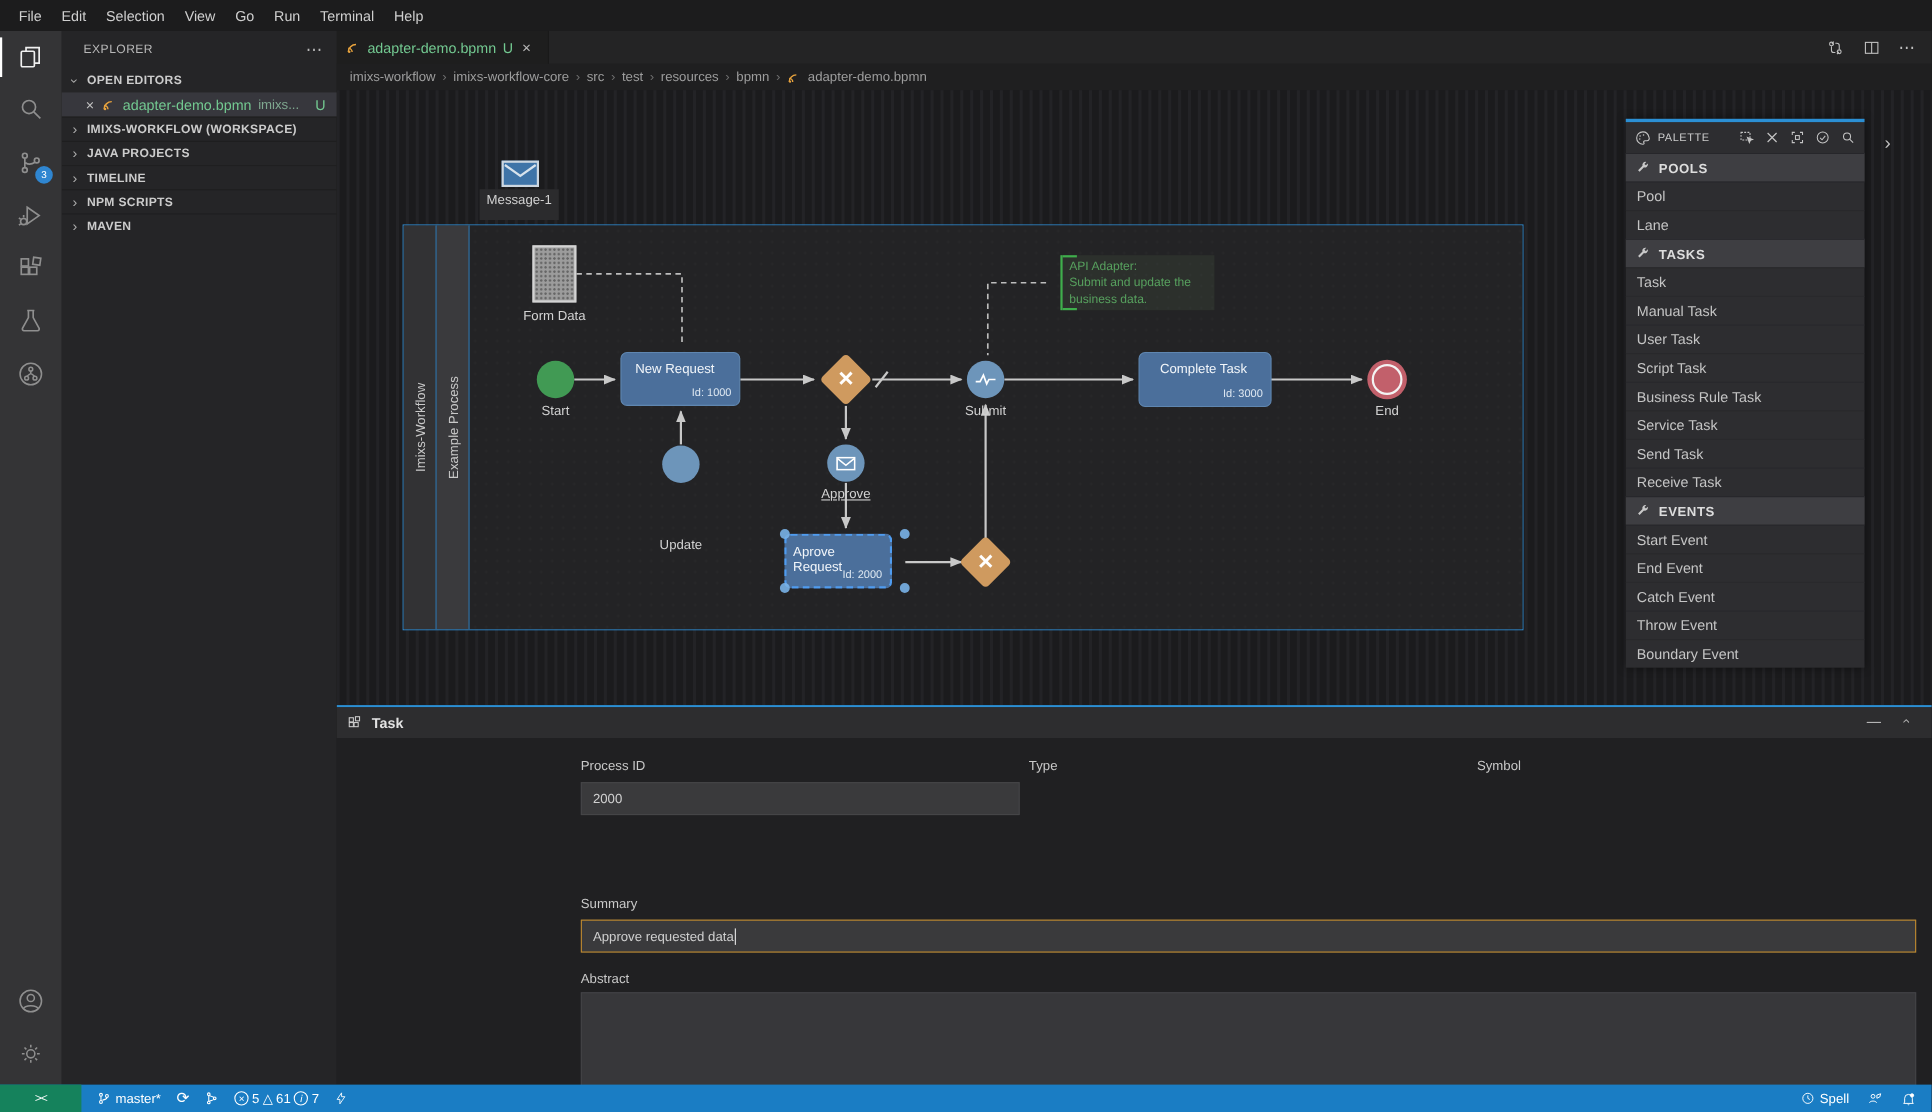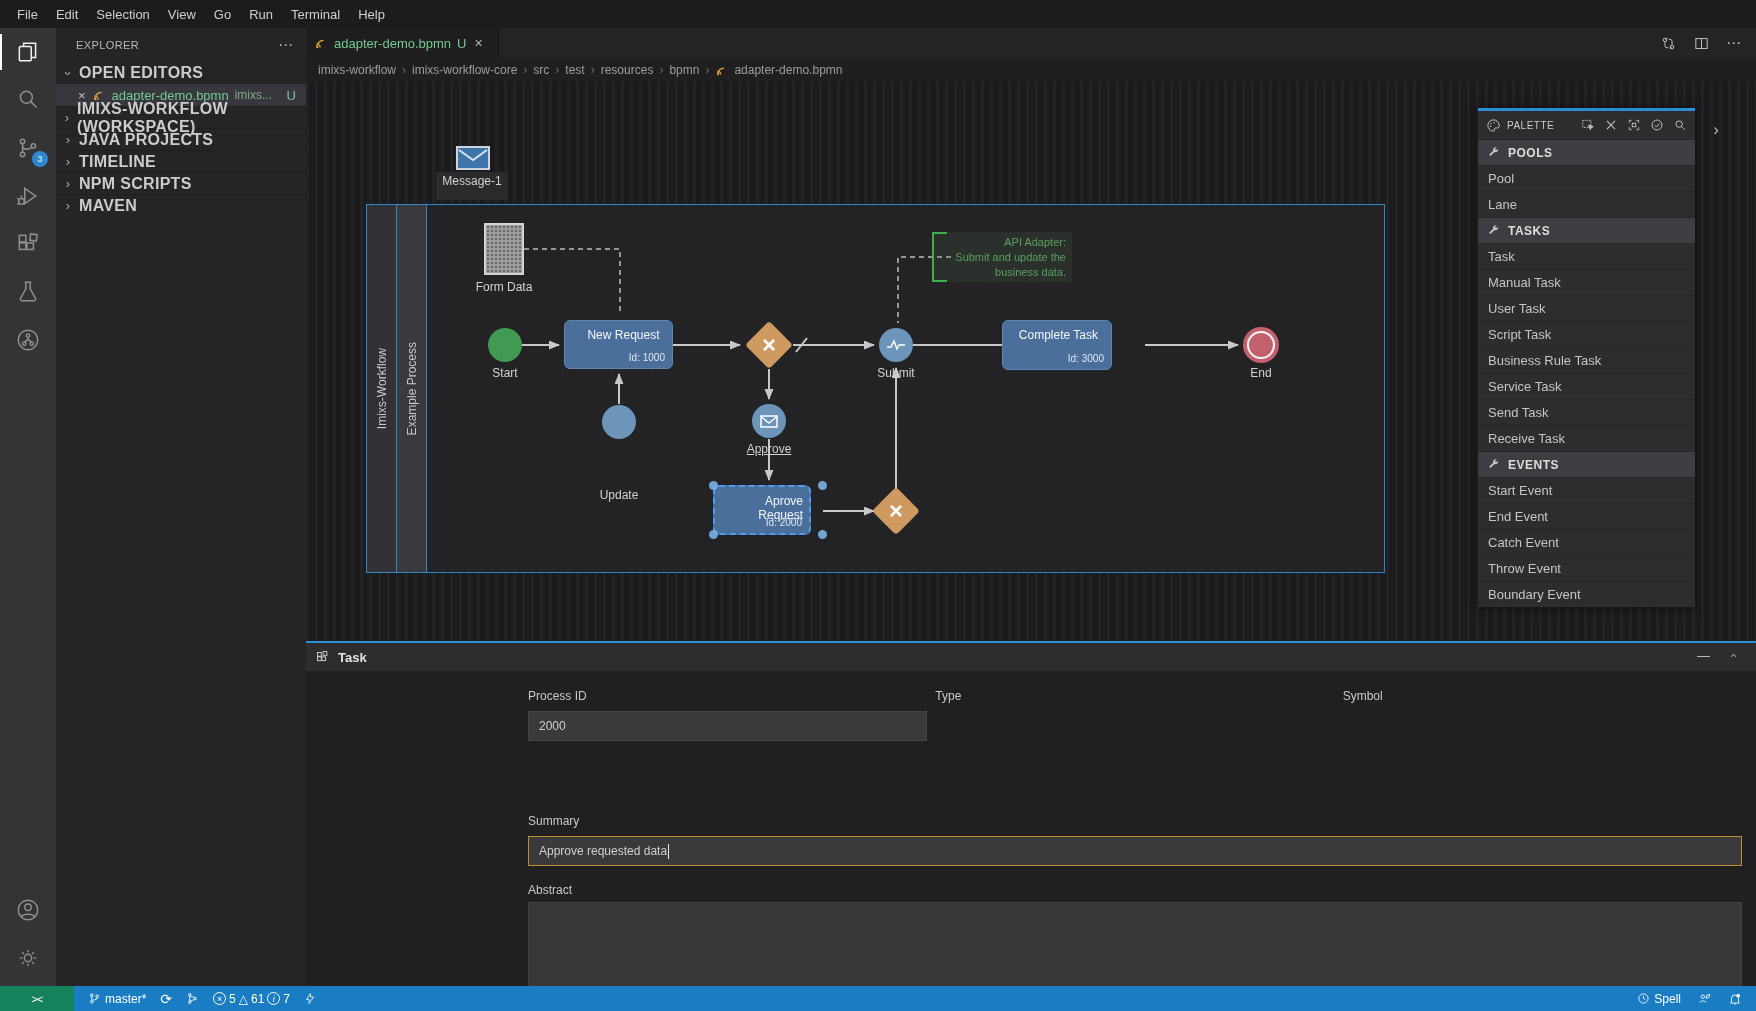--- a/index.html
+++ b/index.html
@@ -22,21 +22,21 @@
   .ab-bottom { position:absolute; bottom:4px; left:0; width:56px; }
   .badge { position:absolute; right:8px; bottom:5px; min-width:16px; height:16px; border-radius:9px; background:#2f86d1;
     color:#fff; font-size:9px; display:flex; align-items:center; justify-content:center; padding:0 3px; }
 
   
   #sidebar { position:absolute; left:56px; top:28px; width:250px; height:958px; background:#252527; font-size:13px; z-index:10;}
   .sb-header { height:34px; display:flex; align-items:center; padding:0 12px 0 20px; }
   .sb-title { font-size:11px; letter-spacing:.4px; color:#b8b8b8; flex:1; }
   .sb-more { color:#b8b8b8; font-size:15px; letter-spacing:1px; }
   .sb-row { height:22px; display:flex; align-items:center; gap:5px; padding-left:6px; border-top:1px solid #1f1f20; color:#cccccc; }
-  .sb-row b { font-size:16px; letter-spacing:.3px; }
+  .sb-row b { font-size:11px; letter-spacing:.3px; }
   .chev { display:inline-block; color:#aaaaaa; font-size:13px; width:12px; text-align:center; }
   .rot90 { transform:rotate(90deg); } .rot-90 { transform:rotate(-90deg); }
   .oe-item { height:22px; background:#37373d; display:flex; align-items:center; gap:6px; padding-left:22px; }
   .oe-close { color:#c2c2c2; font-size:13px; }
   .file-green { color:#73c991; }
   .oe-detail { color:#7fa890; font-size:12px; }
   .oe-status { color:#73c991; margin-left:auto; margin-right:10px; }
 
   
   #editor { position:absolute; left:306px; top:28px; width:1450px; height:958px; background:#1f1f20; }
@@ -60,38 +60,38 @@
   .pool-strip { width:30px; height:100%; display:flex; align-items:center; justify-content:center;
     border-right:1px solid #2f86c9; font-size:12px; color:#c9c9c9; }
   .pool-strip span { writing-mode:vertical-rl; transform:rotate(180deg); white-space:nowrap; }
   #pool-name-strip { background:#323234; }
   #pool-lane-strip { background:#3a3a3d; }
   #pool-body { flex:1; background:#232325; background-image:radial-gradient(rgba(255,255,255,.02) 1px,transparent 1.3px); background-size:10px 10px;}
   #edges { position:absolute; left:0; top:0; pointer-events:none; }
 
   .node-label { position:absolute; text-align:center; font-size:12px; color:#d2d2d2; }
   .task { position:absolute; background:#4b6f9b; border:1px solid #5f86b0; border-radius:6px; color:#f2f6fa;
-    display:flex; align-items:flex-start; justify-content:center; font-size:12px; text-align:right; line-height:14px; padding-top:7px;}
+    display:flex; align-items:flex-start; justify-content:center; font-size:12px; text-align:left; line-height:14px; padding-top:7px;}
   .task .t-name { width:82px; }
   .task .t-id { position:absolute; right:7px; bottom:3px; font-size:10px; color:#dde7f1; }
   .task.selected { border:2px dashed #4f9cf0; }
   .handle { position:absolute; width:9px; height:9px; border-radius:50%; background:#79b2e8; opacity:.9; }
   .event { position:absolute; border-radius:50%; display:flex; align-items:center; justify-content:center; }
   .ev-start { background:#419a54; }
   .ev-mid { background:#6d95ba; }
   .ev-end { background:#c2606b; }
   .ev-end::after { content:""; position:absolute; inset:4px; border:2px solid #f3f3f3; border-radius:50%; }
   .gw { position:absolute; width:34px; height:34px; background:#cf9a5f; border-radius:4px; transform:rotate(45deg); }
   .gwx { position:absolute; width:34px; height:34px; display:flex; align-items:center; justify-content:center;
     color:#ffffff; font-size:24px; font-weight:bold; line-height:1; }
   #msg-env { position:absolute; left:150px; top:64px; width:34px; height:24px; background:#3f74a8; border:2px solid #ccd6e0; }
   #form-data { position:absolute; left:178px; top:141px; width:40px; height:52px; background:#9c9c9c; border:2px solid #d3d3d3;
     background-image:radial-gradient(rgba(0,0,0,.35) 1px, transparent 1.2px); background-size:4px 4px; }
-  #annotation { position:absolute; left:626px; top:150px; width:140px; height:50px; background:rgba(100,130,90,.14);
-    border-left:2px solid #3fae4c; padding:3px 6px; font-size:11px; line-height:15px; color:#57a05e;text-align:right; }
+  #annotation { position:absolute; left:658px; top:150px; width:140px; height:50px; background:rgba(100,130,90,.14);
+    border-left:2px solid #3fae4c; padding:3px 6px; font-size:11px; line-height:15px; color:#57a05e; }
   #annotation::before, #annotation::after { content:""; position:absolute; left:0; width:13px; height:2px; background:#3fae4c; }
   #annotation::before { top:0; } #annotation::after { bottom:0; }
   #msg-label-box { position:absolute; left:130px; top:90px; width:72px; height:28px; background:#2b2b2d; }
 
   
   #palette { position:absolute; left:1172px; top:26px; width:217px; background:#2d2d30; border-top:3px solid #2b8fd4;
     box-shadow:0 0 8px rgba(0,0,0,.5); font-size:13px; }
   .pal-header { height:28px; display:flex; align-items:center; gap:6px; padding:0 8px; color:#cccccc; }
   .pal-title { font-size:10px; letter-spacing:.5px; flex:1; }
   .pal-tools { display:flex; gap:9px; align-items:center; }
@@ -395,21 +395,21 @@
       <span class="t-id">Id: 2000</span>
     </div>
     <div class="handle" style="left:403px;top:399px;"></div>
     <div class="handle" style="left:512px;top:399px;"></div>
     <div class="handle" style="left:403px;top:448px;"></div>
     <div class="handle" style="left:512px;top:448px;"></div>
 
     <div class="gw" style="left:573px;top:412px;"></div>
     <div class="gwx" style="left:573px;top:412px;">×</div>
 
-    <div class="task" style="left:696px;top:238px;width:110px;height:50px;">
+    <div class="task" style="left:729px;top:238px;width:121px;height:50px;">
       <span class="t-name">Complete Task</span>
       <span class="t-id">Id: 3000</span>
     </div>
 
     <div class="event ev-end" style="left:937px;top:245px;width:36px;height:36px;"></div>
     <div class="node-label" style="left:924px;top:284px;width:62px;">End</div>
 
     <div id="palette">
       <div class="pal-header">
         <svg width="15" height="15" viewBox="0 0 24 24" fill="none" stroke-width="1.6">

